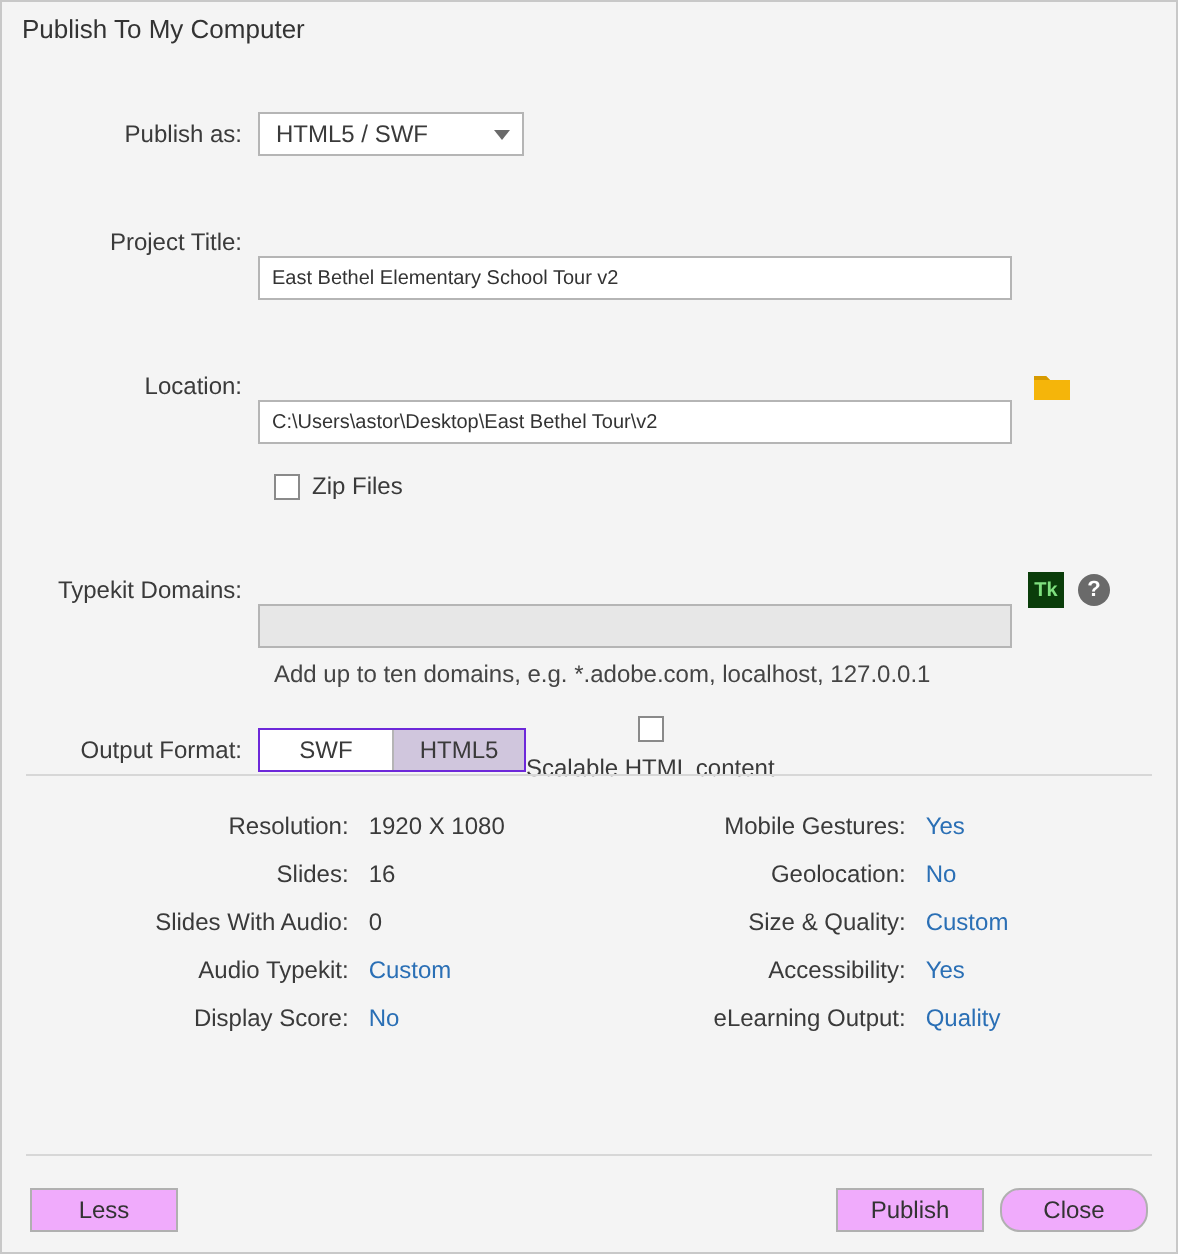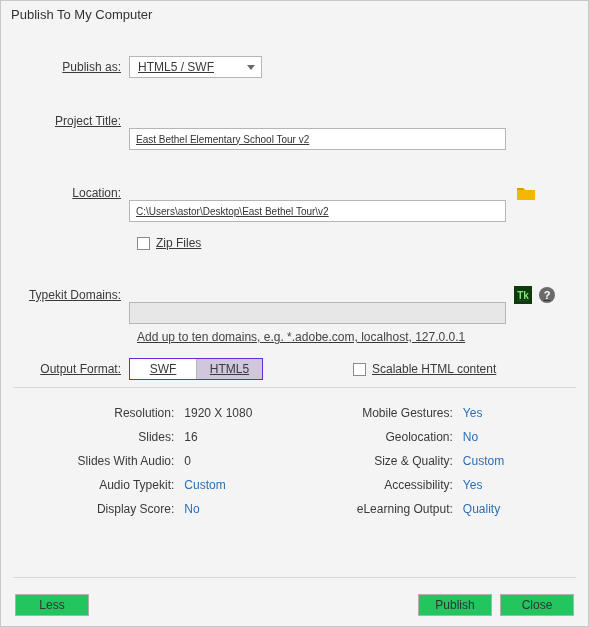--- a/index.html
+++ b/index.html
@@ -12,21 +12,20 @@
     border: 1px solid #c8c8c8;
     position: relative;
   }
   .title {
     padding: 6px 10px 4px 10px;
     font-size: 13px;
     color: #333;
   }
   .form {
     padding: 30px 20px 0 20px;
-    text-decoration: underline;
   }
   .row {
     display: flex;
     align-items: center;
     margin-bottom: 14px;
   }
   .label {
     width: 108px;
     text-align: right;
     padding-right: 8px;
@@ -134,21 +133,21 @@
     font-size: 12px;
   }
   .format-toggle .opt.active {
     background: #d0c6dd;
   }
   .format-toggle .opt + .opt { border-left: 1px solid #b5b5b5; }
   .scalable {
     display: inline-flex;
     align-items: center;
     gap: 6px;
-    margin-left: 90px;
+    flex-direction: column;
   }
   .divider {
     position: absolute;
     left: 12px; right: 12px;
     border-top: 1px solid #d7d7d7;
   }
   .divider.d1 { top: 386px; }
   .divider.d2 { top: 576px; }
 
   .summary {
@@ -176,30 +175,30 @@
     height: 42px;
     display: flex;
     align-items: center;
     padding: 0 14px;
   }
   .footer .spacer { flex: 1; }
   .btn {
     min-width: 74px;
     height: 22px;
     border: 1px solid #b0b0b0;
-    background: #22c55e;
+    background: #f0abfc;
     display: inline-flex;
     align-items: center;
     justify-content: center;
     cursor: pointer;
     font-size: 12px;
     color: #333;
     padding: 0 12px;
   }
-  .btn + .btn { margin-left: 8px; }
+  .btn + .btn { margin-left: 8px; border-radius: 10px; }
 </style>
 </head>
 <body>
 
 <div class="title">Publish To My Computer</div>
 
 <div class="form">
 
   <div class="row">
     <div class="label">Publish as:</div>

